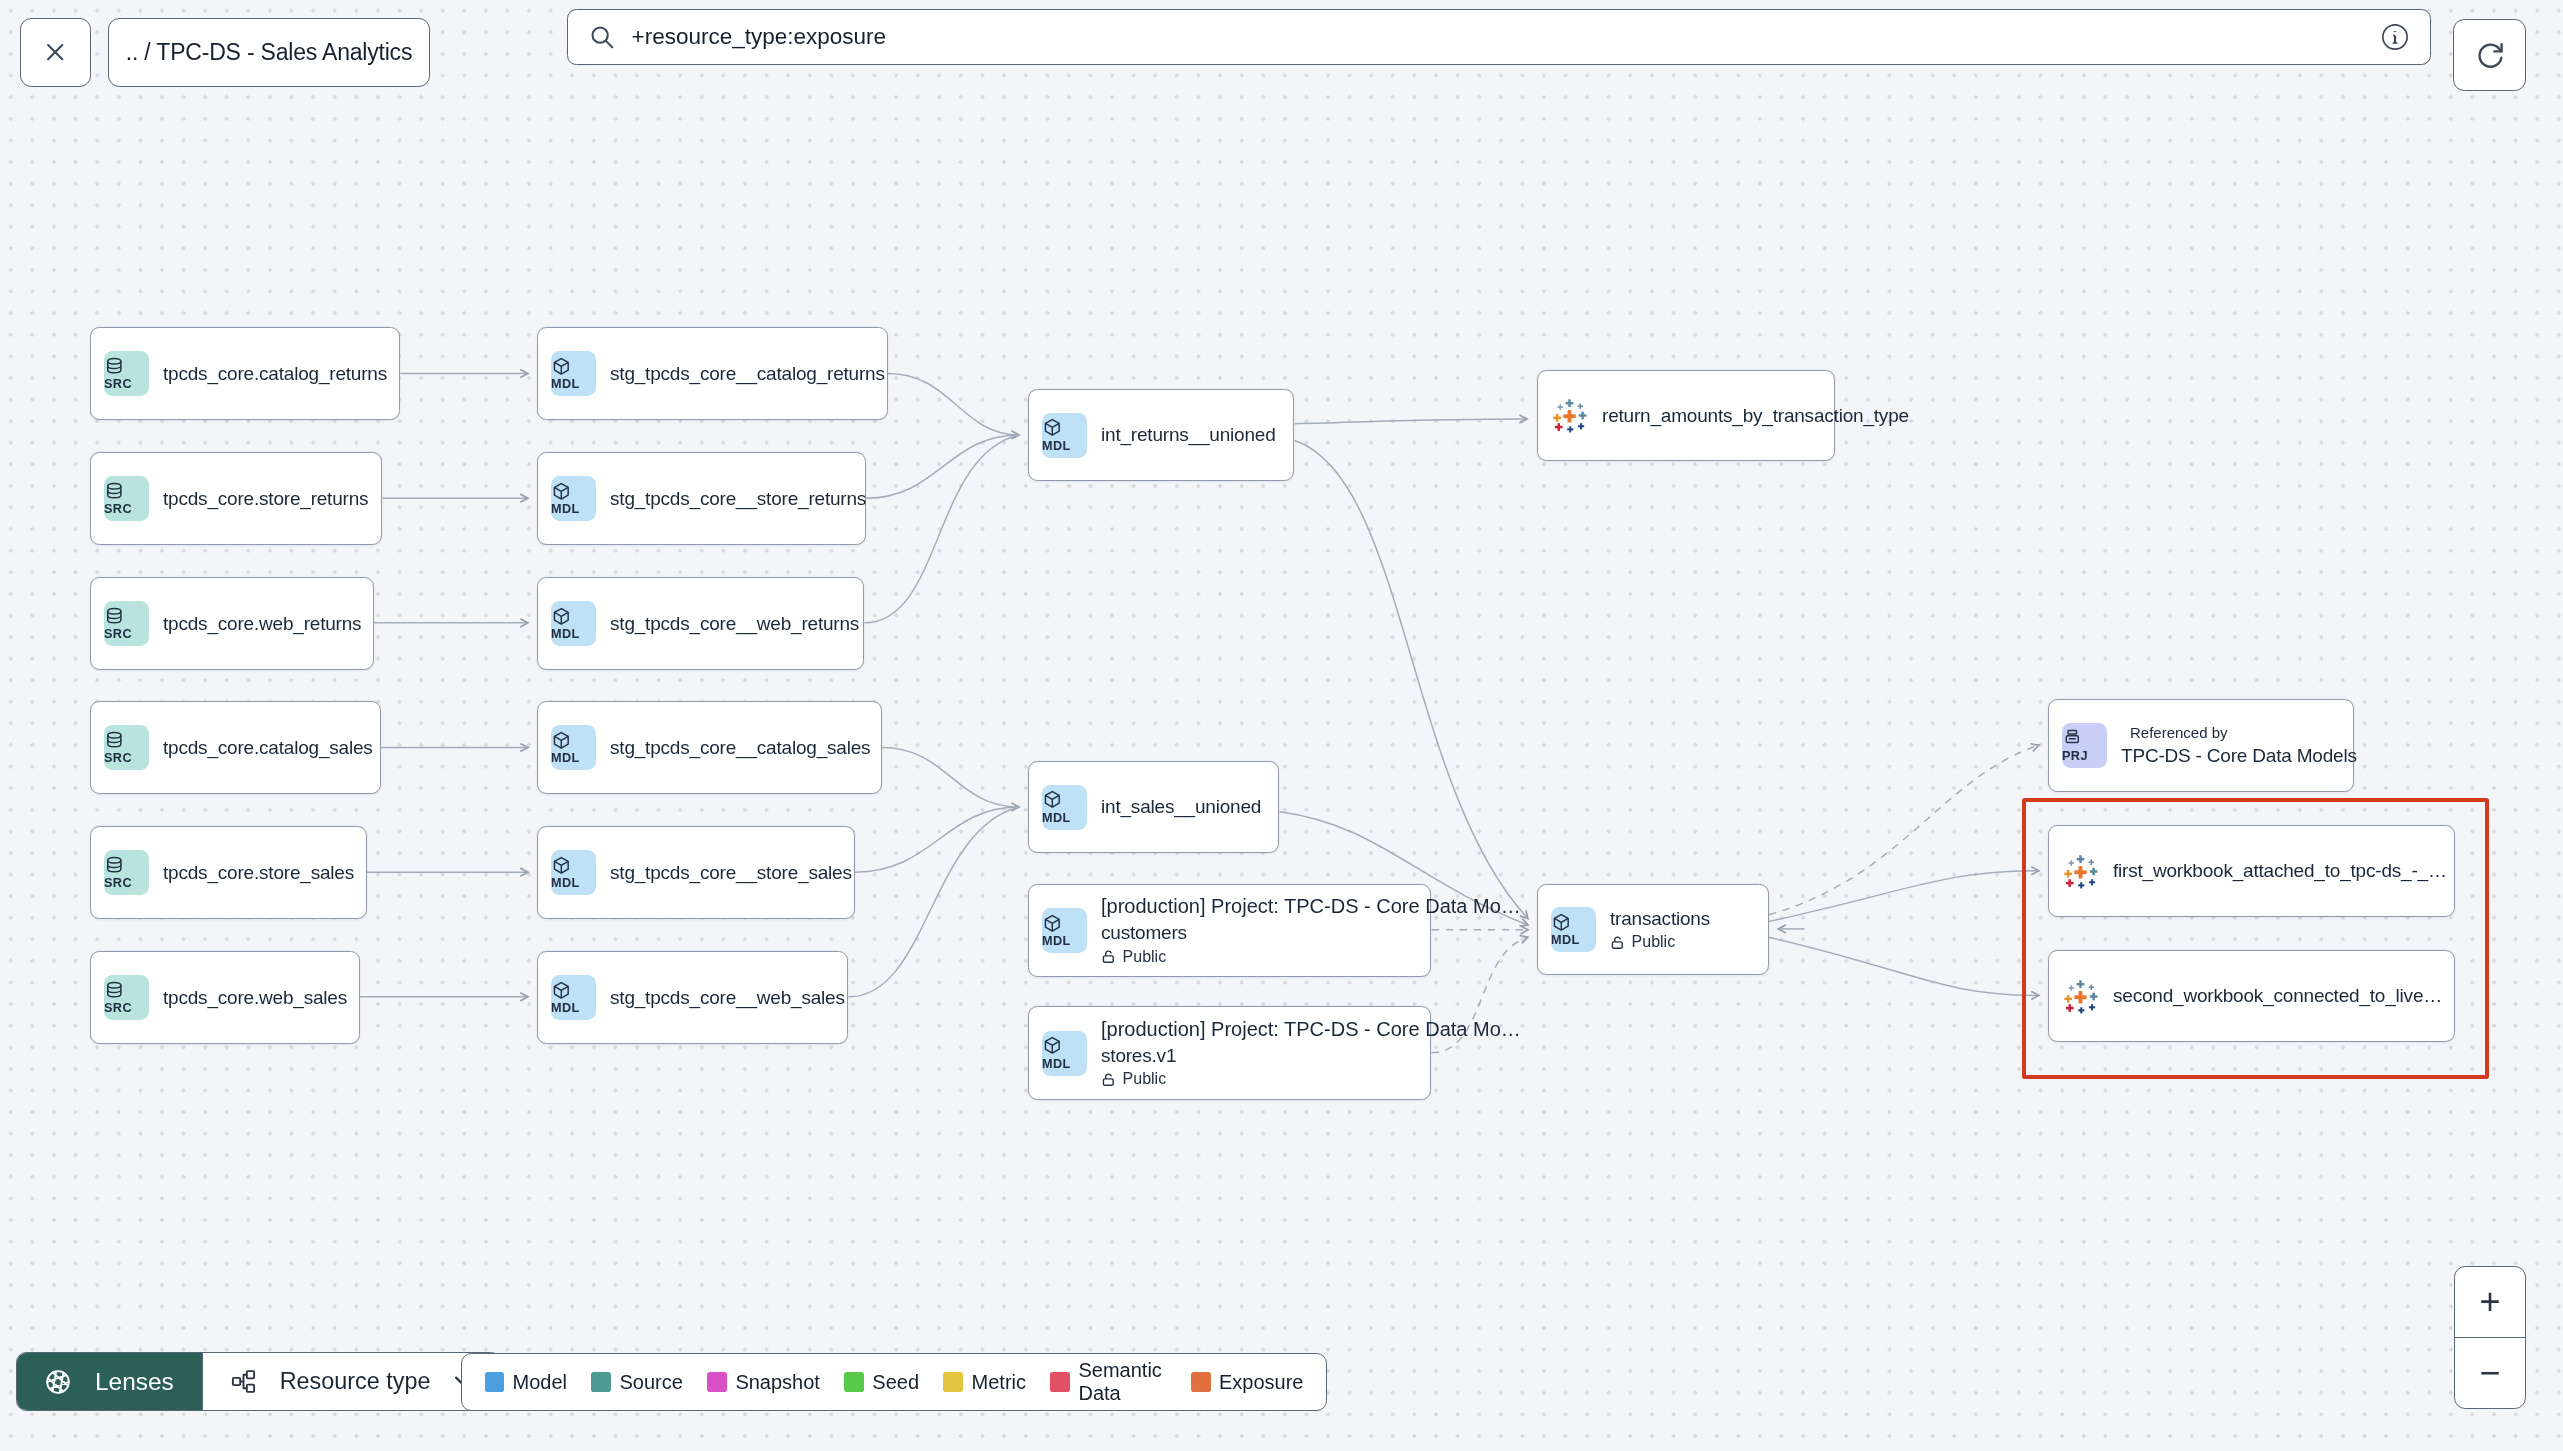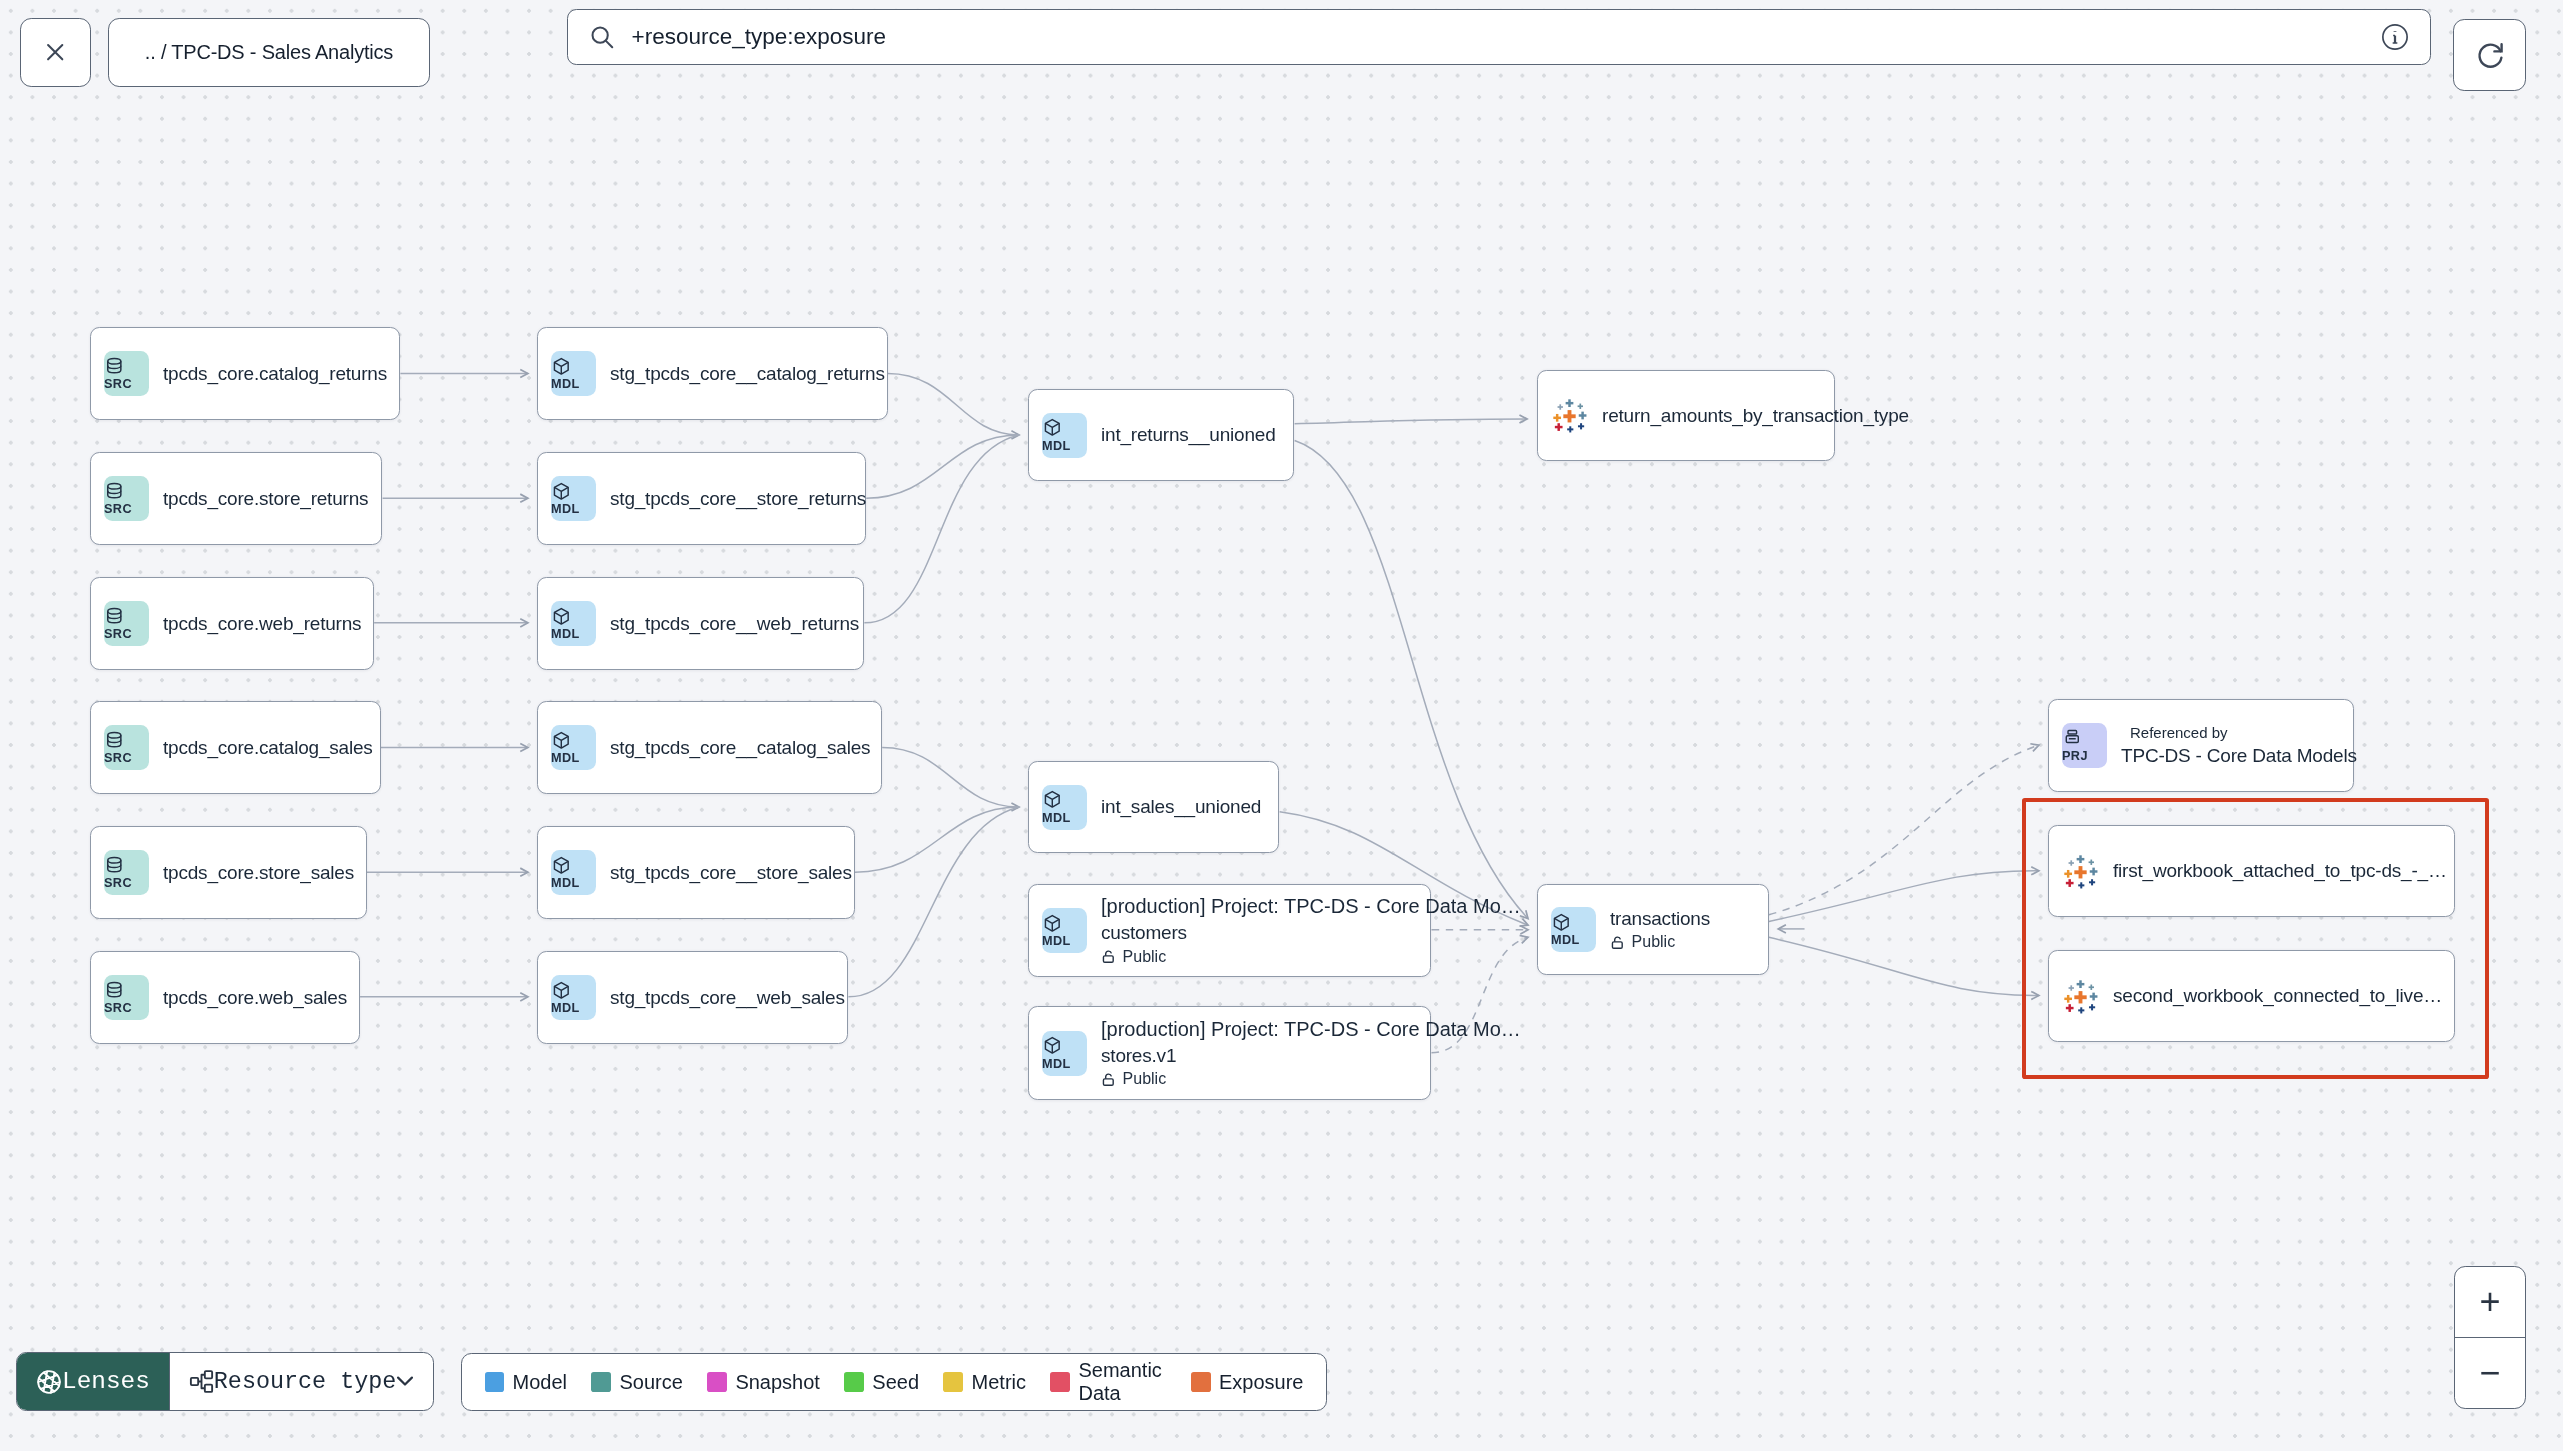--- a/index.html
+++ b/index.html
@@ -26,29 +26,29 @@
   .label{font-size:19px;letter-spacing:-0.2px;white-space:nowrap;}
   .lines{display:flex;flex-direction:column;gap:3.7px;min-width:0;}
   .proj{font-size:20px;white-space:nowrap;}
   .access{display:flex;align-items:center;gap:6.6px;font-size:16px;color:#243142;}
   .subtitle{font-size:15px;margin-left:9px;}
   .expo-icon{flex:none;color:#1f457e}
   .red-rect{position:absolute;border:4.7px solid #d23b1e;border-radius:2.8px;background:transparent;}
   
   .ctl{position:absolute;background:#fff;border:1.9px solid #5a6575;border-radius:11.2px;
     display:flex;align-items:center;justify-content:center;box-sizing:border-box;color:#3d4757;cursor:pointer;}
-  .crumb{font-size:20px;letter-spacing:-0.2px;color:#16202e;}
+  .crumb{font-size:23px;letter-spacing:-0.2px;color:#16202e;}
   .searchbox{position:absolute;background:#fff;border:1.9px solid #5a6575;border-radius:9.4px;
     display:flex;align-items:center;box-sizing:border-box;padding:0 20.6px;gap:15px;}
   .searchbox input{flex:1;border:none;outline:none;font-family:"Liberation Sans",sans-serif;
     font-size:22.5px;color:#16202e;background:transparent;}
   
   .lens-group{position:absolute;display:flex;border:1.9px solid #5a6575;border-radius:10.3px;
     overflow:hidden;box-sizing:border-box;background:#fff;}
-  .lens-seg{display:flex;align-items:center;gap:0;padding:0 19px;cursor:pointer;font-family:Liberation Mono, monospace;}
+  .lens-seg{display:flex;align-items:center;gap:24px;padding:0 28px;cursor:pointer;}
   .lens-seg.green{background:#2c6057;color:#fff;font-size:24.4px;}
   .lens-seg.white{color:#1b2838;font-size:23.4px;border-left:1.9px solid #5a6575;justify-content:flex-end;}
   .legendbox{position:absolute;background:#fff;border:1.9px solid #5a6575;border-radius:10.3px;
     display:flex;align-items:center;gap:24.4px;padding:0 22.5px;box-sizing:border-box;}
   .leg-item{display:flex;align-items:center;gap:8.4px;font-size:20px;color:#16202e;}
   .sq{width:19.7px;height:19.7px;border-radius:2.8px;flex:none;}
   .zoomctl{position:absolute;background:#fff;border:1.9px solid #5a6575;border-radius:11.2px;
     overflow:hidden;display:flex;flex-direction:column;box-sizing:border-box;}
   .zoombtn{flex:1;display:flex;align-items:center;justify-content:center;font-size:36px;
     font-weight:300;color:#2a3442;cursor:pointer;}

